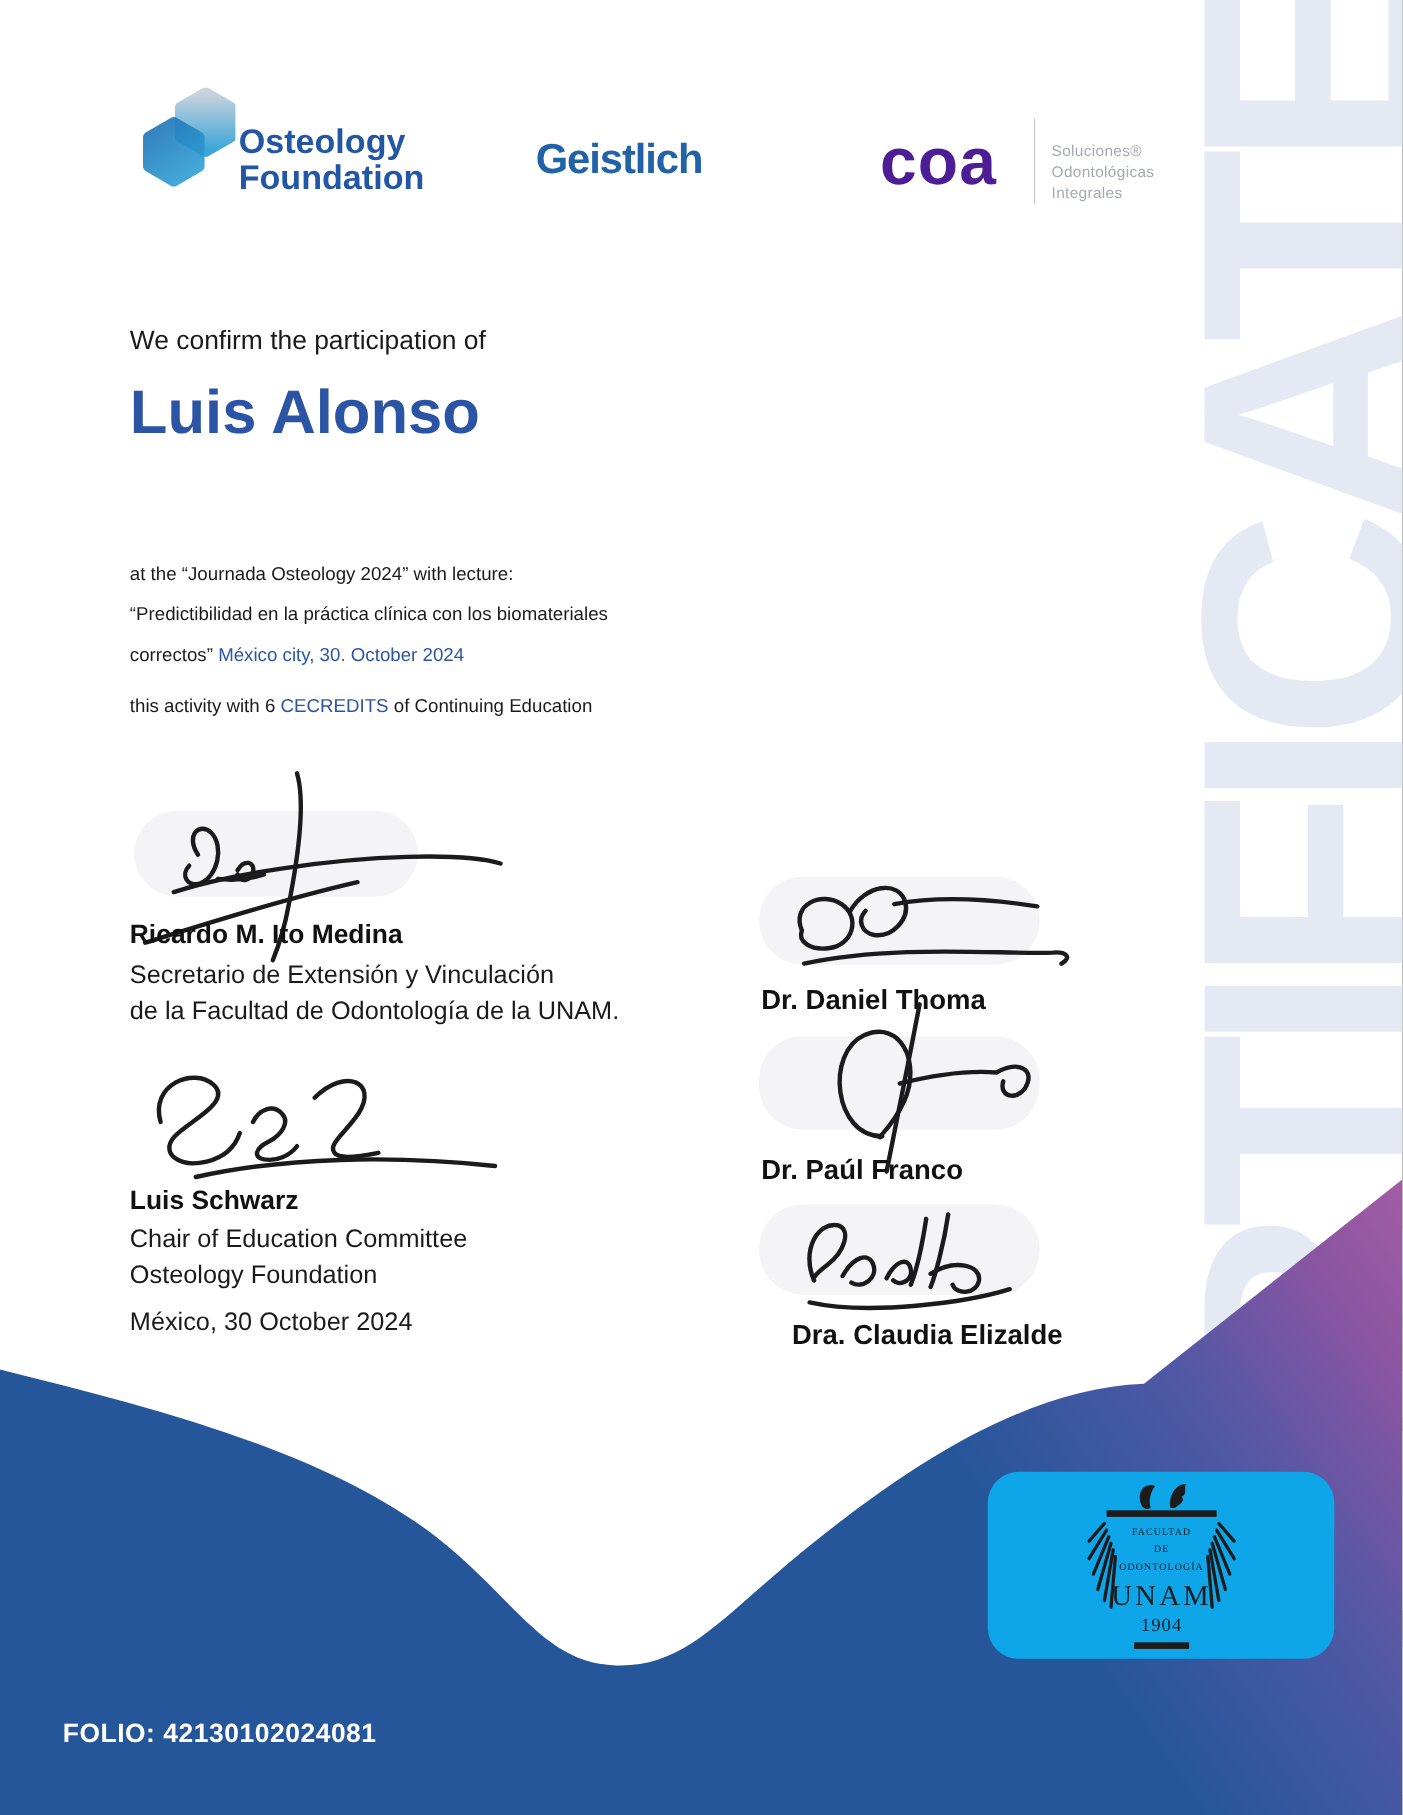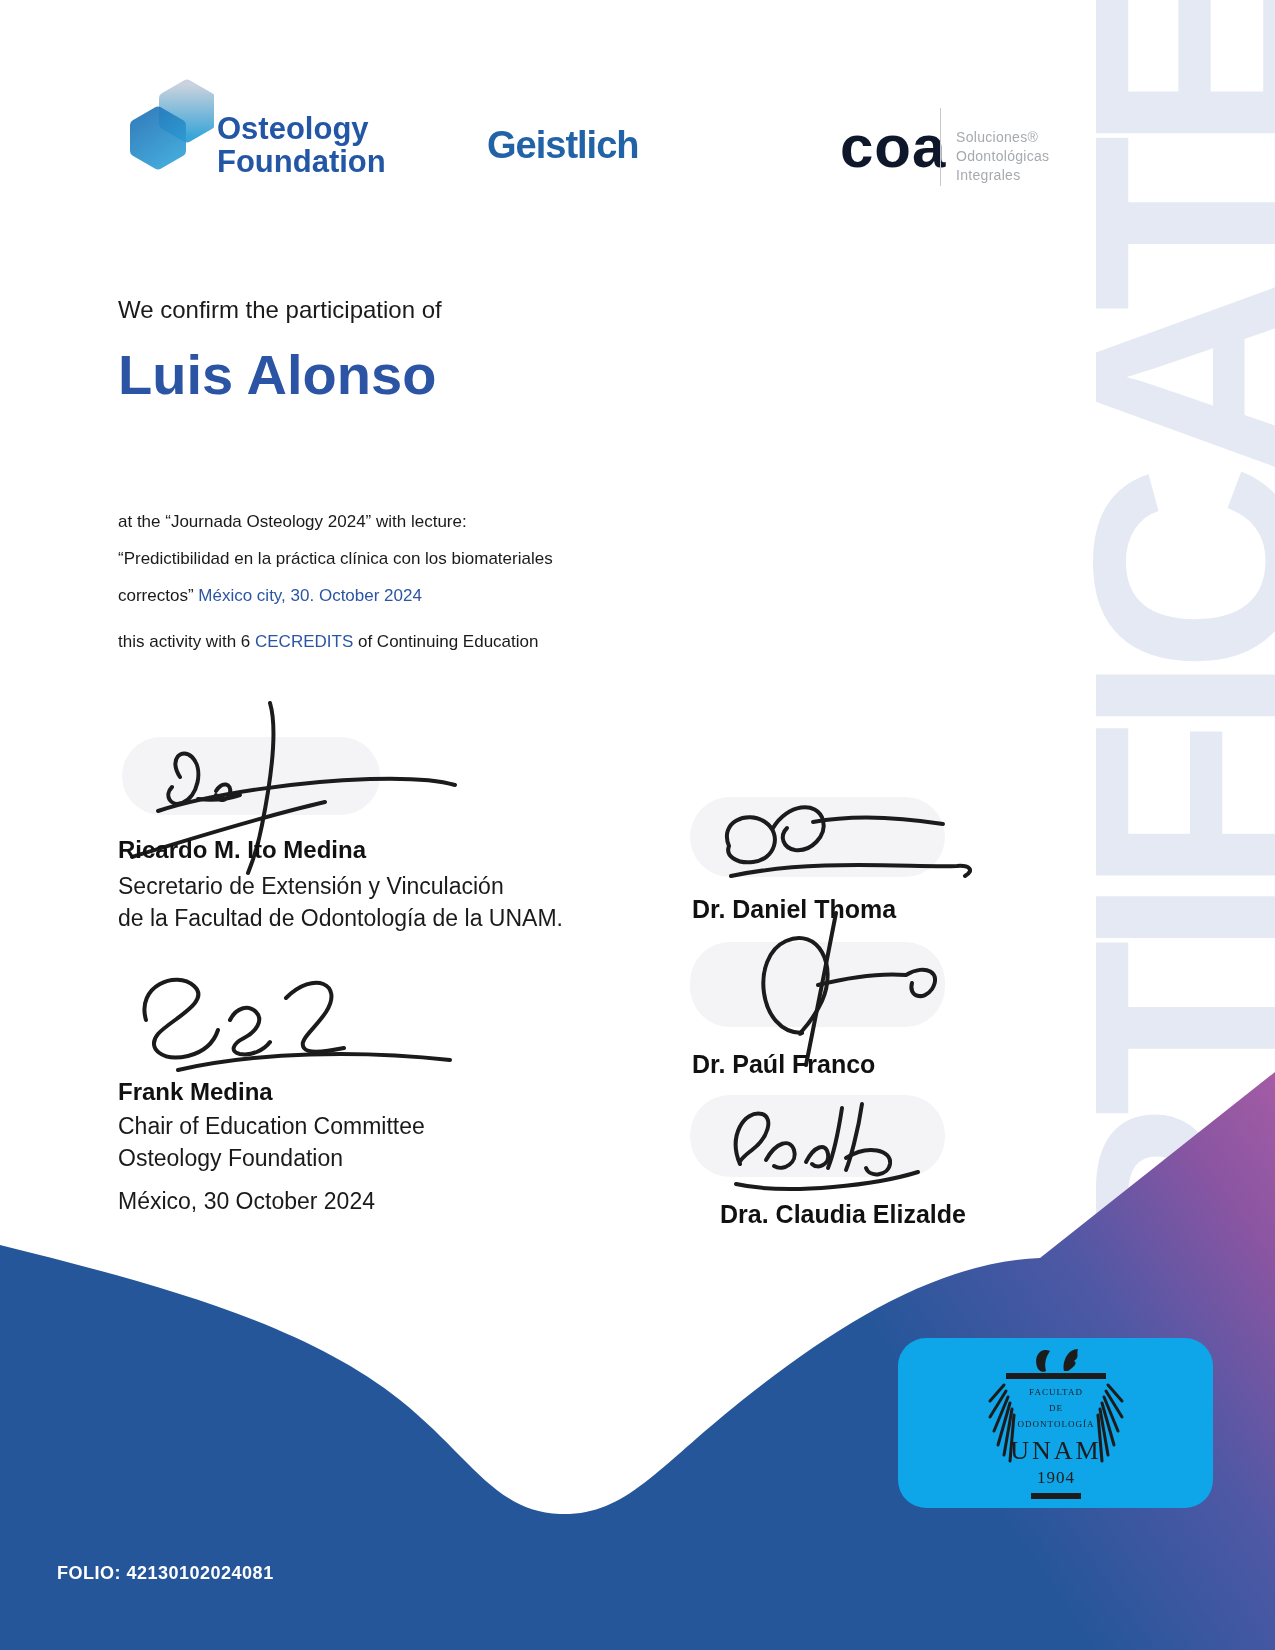--- a/index.html
+++ b/index.html
@@ -16,39 +16,39 @@
     text-align:center;
   }
   
   .waves{position:absolute;left:0;top:0;width:1275px;height:1650px;z-index:2;}
   
   .content{position:absolute;left:0;top:0;width:1041px;height:1650px;z-index:3;}
   .abs{position:absolute;}
   
   .osteo-text{left:217px;top:112px;font-size:31px;font-weight:bold;color:#2357a5;line-height:33px;}
   .geistlich{left:487px;top:124px;font-size:38px;font-weight:bold;color:#2263a8;letter-spacing:-1px;}
-  .coa-word{left:800px;top:112px;font-size:60px;font-weight:bold;color:#0f172a;letter-spacing:1px;margin-left:40px;}
+  .coa-word{left:800px;top:112px;font-size:60px;font-weight:bold;color:#4c1d95;letter-spacing:1px;}
   .coa-divider{left:940px;top:108px;width:1px;height:78px;background:#c5c8cc;}
   .coa-tagline{left:956px;top:128px;font-size:14px;color:#a6aaae;line-height:19px;letter-spacing:.3px;}
   
   .intro{left:118px;top:296px;font-size:24px;}
   .recipient{left:118px;top:336px;font-size:56px;font-weight:bold;color:#2b55a4;line-height:78px;}
   .para{font-size:17px;line-height:37px;}
   .event{left:118px;top:503px;}
   .credits{left:118px;top:623px;}
   .blue{color:#2b55a4;}
   
   .sig-bg{background:#f4f4f6;border-radius:40px;}
   .sig-name{font-size:24px;font-weight:bold;color:#111;}
   .sig-title{font-size:23px;line-height:32px;}
   .sig-label{font-size:25px;font-weight:bold;color:#111;}
   .date-line{left:118px;top:1188px;font-size:23px;}
   .sig-stroke{fill:none;stroke:#1b1b1b;stroke-width:4;stroke-linecap:round;stroke-linejoin:round;}
   
-  .folio{left:57px;top:1563px;font-size:18px;font-weight:bold;color:#ffffff;letter-spacing:.5px;}
+  .folio{left:57px;top:1563px;font-size:24px;font-weight:bold;color:#ffffff;letter-spacing:.5px;}
   .unam-card{left:898px;top:1338px;width:315px;height:170px;background:#0ea5e9;border-radius:28px;}
   .crest-text{font-family:"Liberation Serif", serif;fill:#1c1c1c;}
 </style>
 </head>
 <body>
 
 <div class="page">
 
   <div class="watermark">CERTIFICATE</div>
 
@@ -137,21 +137,21 @@
       <div>Secretario de Extensión y Vinculación</div>
       <div>de la Facultad de Odontología de la UNAM.</div>
     </div>
 
     <svg class="abs" style="left:118px;top:968px;" width="340" height="120" viewBox="0 0 340 120">
       <path class="sig-stroke" d="M28,52 C18,18 58,2 76,18 C94,34 52,52 40,66 C28,80 44,94 70,88 C86,84 96,74 100,62"></path>
       <path class="sig-stroke" d="M112,52 C118,40 130,36 138,44 C146,52 138,64 126,70 C114,76 112,84 122,86 C134,88 146,82 152,74"></path>
       <path class="sig-stroke" d="M168,30 C196,2 226,16 208,44 C196,62 180,72 186,80 C190,86 206,84 226,80"></path>
       <path class="sig-stroke" d="M60,102 C140,84 240,82 332,92"></path>
     </svg>
-    <div class="abs sig-name" style="left:118px;top:1078px;">Frank Medina</div>
+    <div class="abs sig-name" style="left:118px;top:1078px;">Luis Schwarz</div>
     <div class="abs sig-title" style="left:118px;top:1110px;">
       <div>Chair of Education Committee</div>
       <div>Osteology Foundation</div>
     </div>
 
     <div class="abs date-line">México, 30 October 2024</div>
 
     <div class="abs sig-bg" style="left:690px;top:797px;width:255px;height:80px;"></div>
     <svg class="abs" style="left:695px;top:788px;" width="300" height="120" viewBox="0 0 300 120">
       <path class="sig-stroke" d="M34,58 C24,34 52,22 70,34 C88,46 80,72 58,74 C42,76 30,68 34,58"></path>

